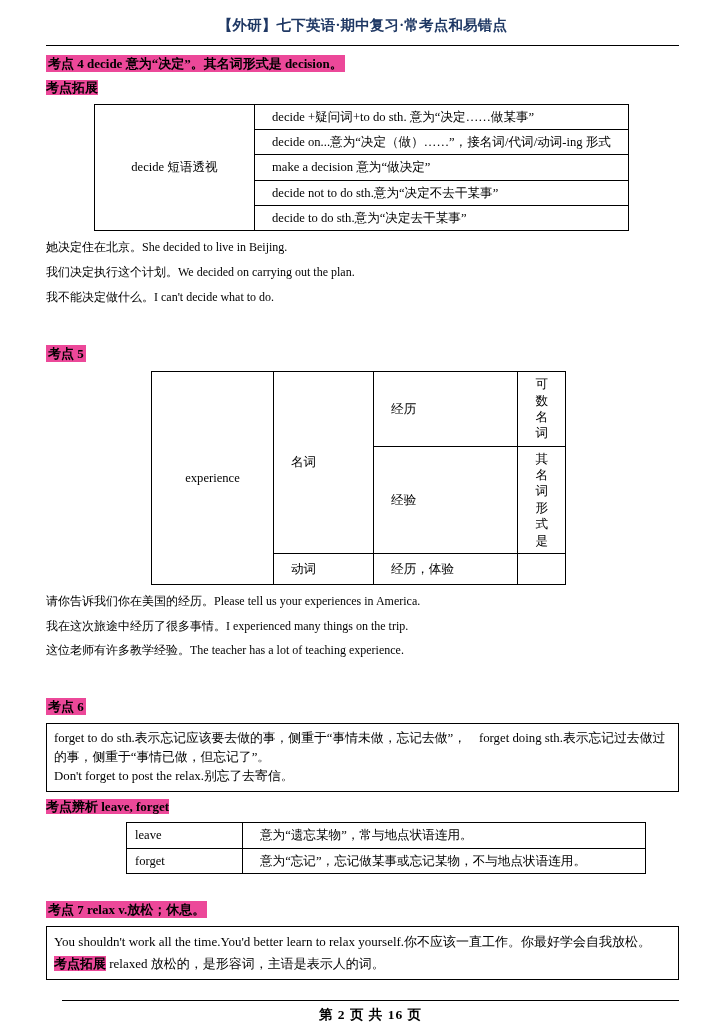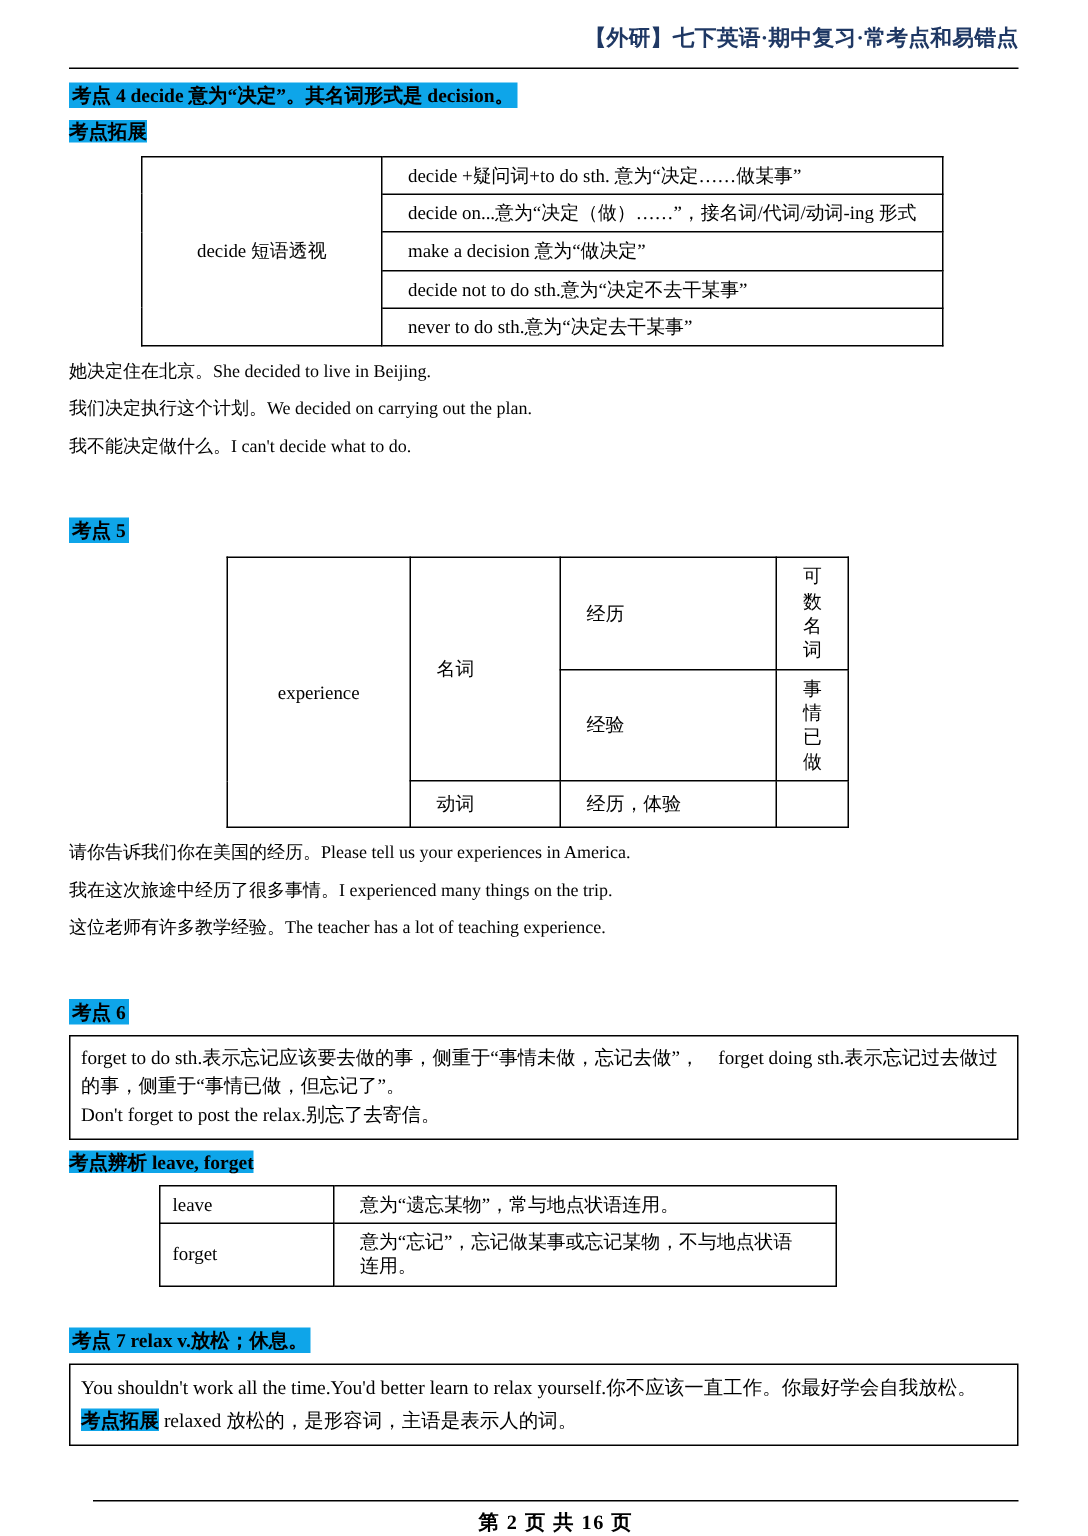--- a/index.html
+++ b/index.html
@@ -16,34 +16,34 @@
     overflow: hidden;
   }
   .page {
     position: relative;
     width: 725px;
     height: 1024px;
     box-sizing: border-box;
     padding: 0 46px;
   }
   .doc-title {
-    text-align: right;
+    text-align: center;
     font-weight: bold;
     font-size: 14.5px;
     color: #1f3864;
     margin-top: 16px;
     letter-spacing: 0.2px;
     font-family: "Liberation Serif", serif;
   }
   .rule {
     border-top: 1.4px solid #000;
     margin-top: 10px;
   }
   .hl {
-    background: #0ea5e9;
+    background: #ec4899;
   }
   .kp-line {
     font-size: 13px;
     font-weight: bold;
     margin-top: 9px;
     line-height: 1.35;
   }
   .kp-line .hl {
     padding: 1px 2px;
   }
@@ -86,22 +86,22 @@
   .box {
     border: 1.3px solid #000;
     padding: 5px 7px;
     font-size: 12.8px;
     line-height: 1.5;
   }
   .box-6 {
     margin-top: 7px;
   }
   .t-leave {
-    margin: 6px 0 0 60px;
-    width: 452px;
+    margin: 6px 0 0 80px;
+    width: 520px;
   }
   .t-leave td.w1 {
     width: 90px;
     padding-left: 8px;
   }
   .box-7 {
     margin-top: 7px;
     font-size: 13px;
     line-height: 1.55;
   }
@@ -149,21 +149,21 @@
     <tr>
       <td>decide on...意为“决定（做）……”，接名词/代词/动词-ing 形式</td>
     </tr>
     <tr>
       <td>make a decision 意为“做决定”</td>
     </tr>
     <tr>
       <td>decide not to do sth.意为“决定不去干某事”</td>
     </tr>
     <tr>
-      <td>never to do sth.意为“决定去干某事”</td>
+      <td>decide to do sth.意为“决定去干某事”</td>
     </tr>
   </tbody>
     </table>
 
   <div class="ex-line">她决定住在北京。She decided to live in Beijing.</div>
   <div class="ex-line">我们决定执行这个计划。We decided on carrying out the plan.</div>
   <div class="ex-line">我不能决定做什么。I can't decide what to do.</div>
 
   <div class="spacer-lg"></div>
 
@@ -174,21 +174,21 @@
   <table class="grid t-exp">
     <tbody>
         <tr>
       <td rowspan="3" style="width:95px;text-align:center;">experience</td>
       <td rowspan="2" style="width:78px;">名词</td>
       <td style="width:130px;">经历</td>
       <td>可数名词</td>
     </tr>
     <tr>
       <td>经验</td>
-      <td>事情已做</td>
+      <td>其名词形式是</td>
     </tr>
     <tr>
       <td>动词</td>
       <td>经历，体验</td>
       <td></td>
     </tr>
   </tbody>
     </table>
 
   <div class="ex-line">请你告诉我们你在美国的经历。Please tell us your experiences in America.</div>

